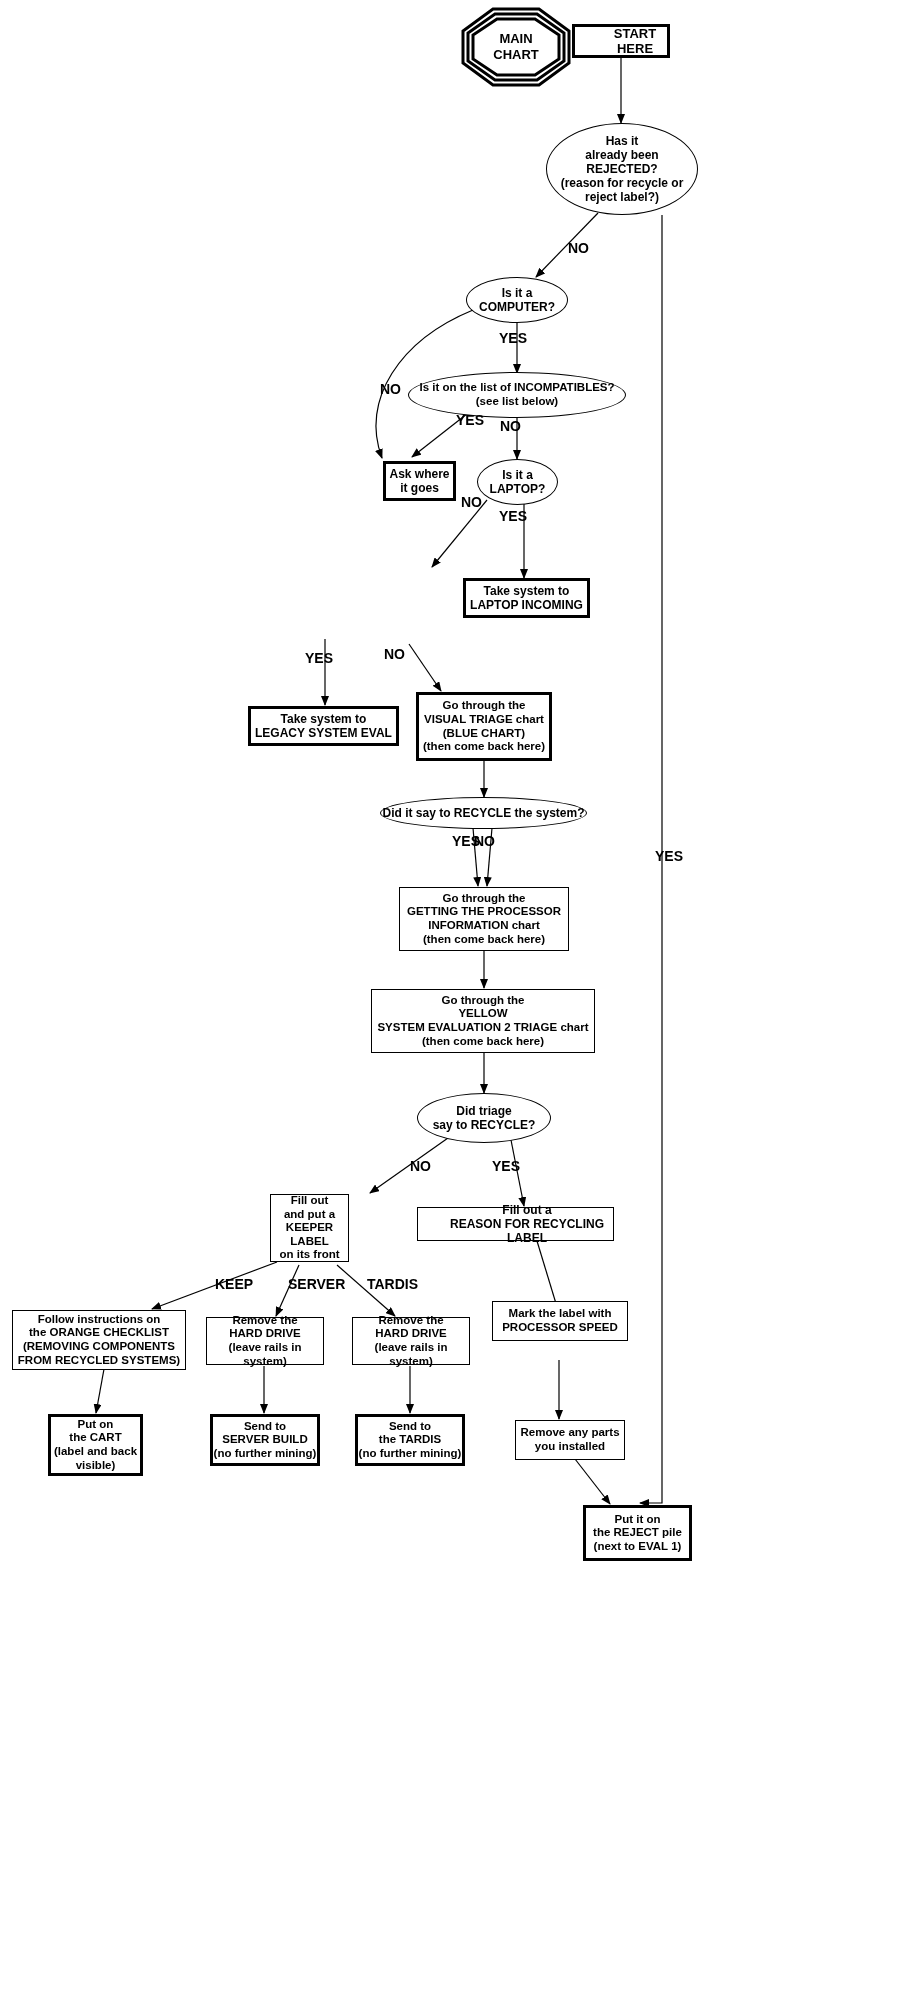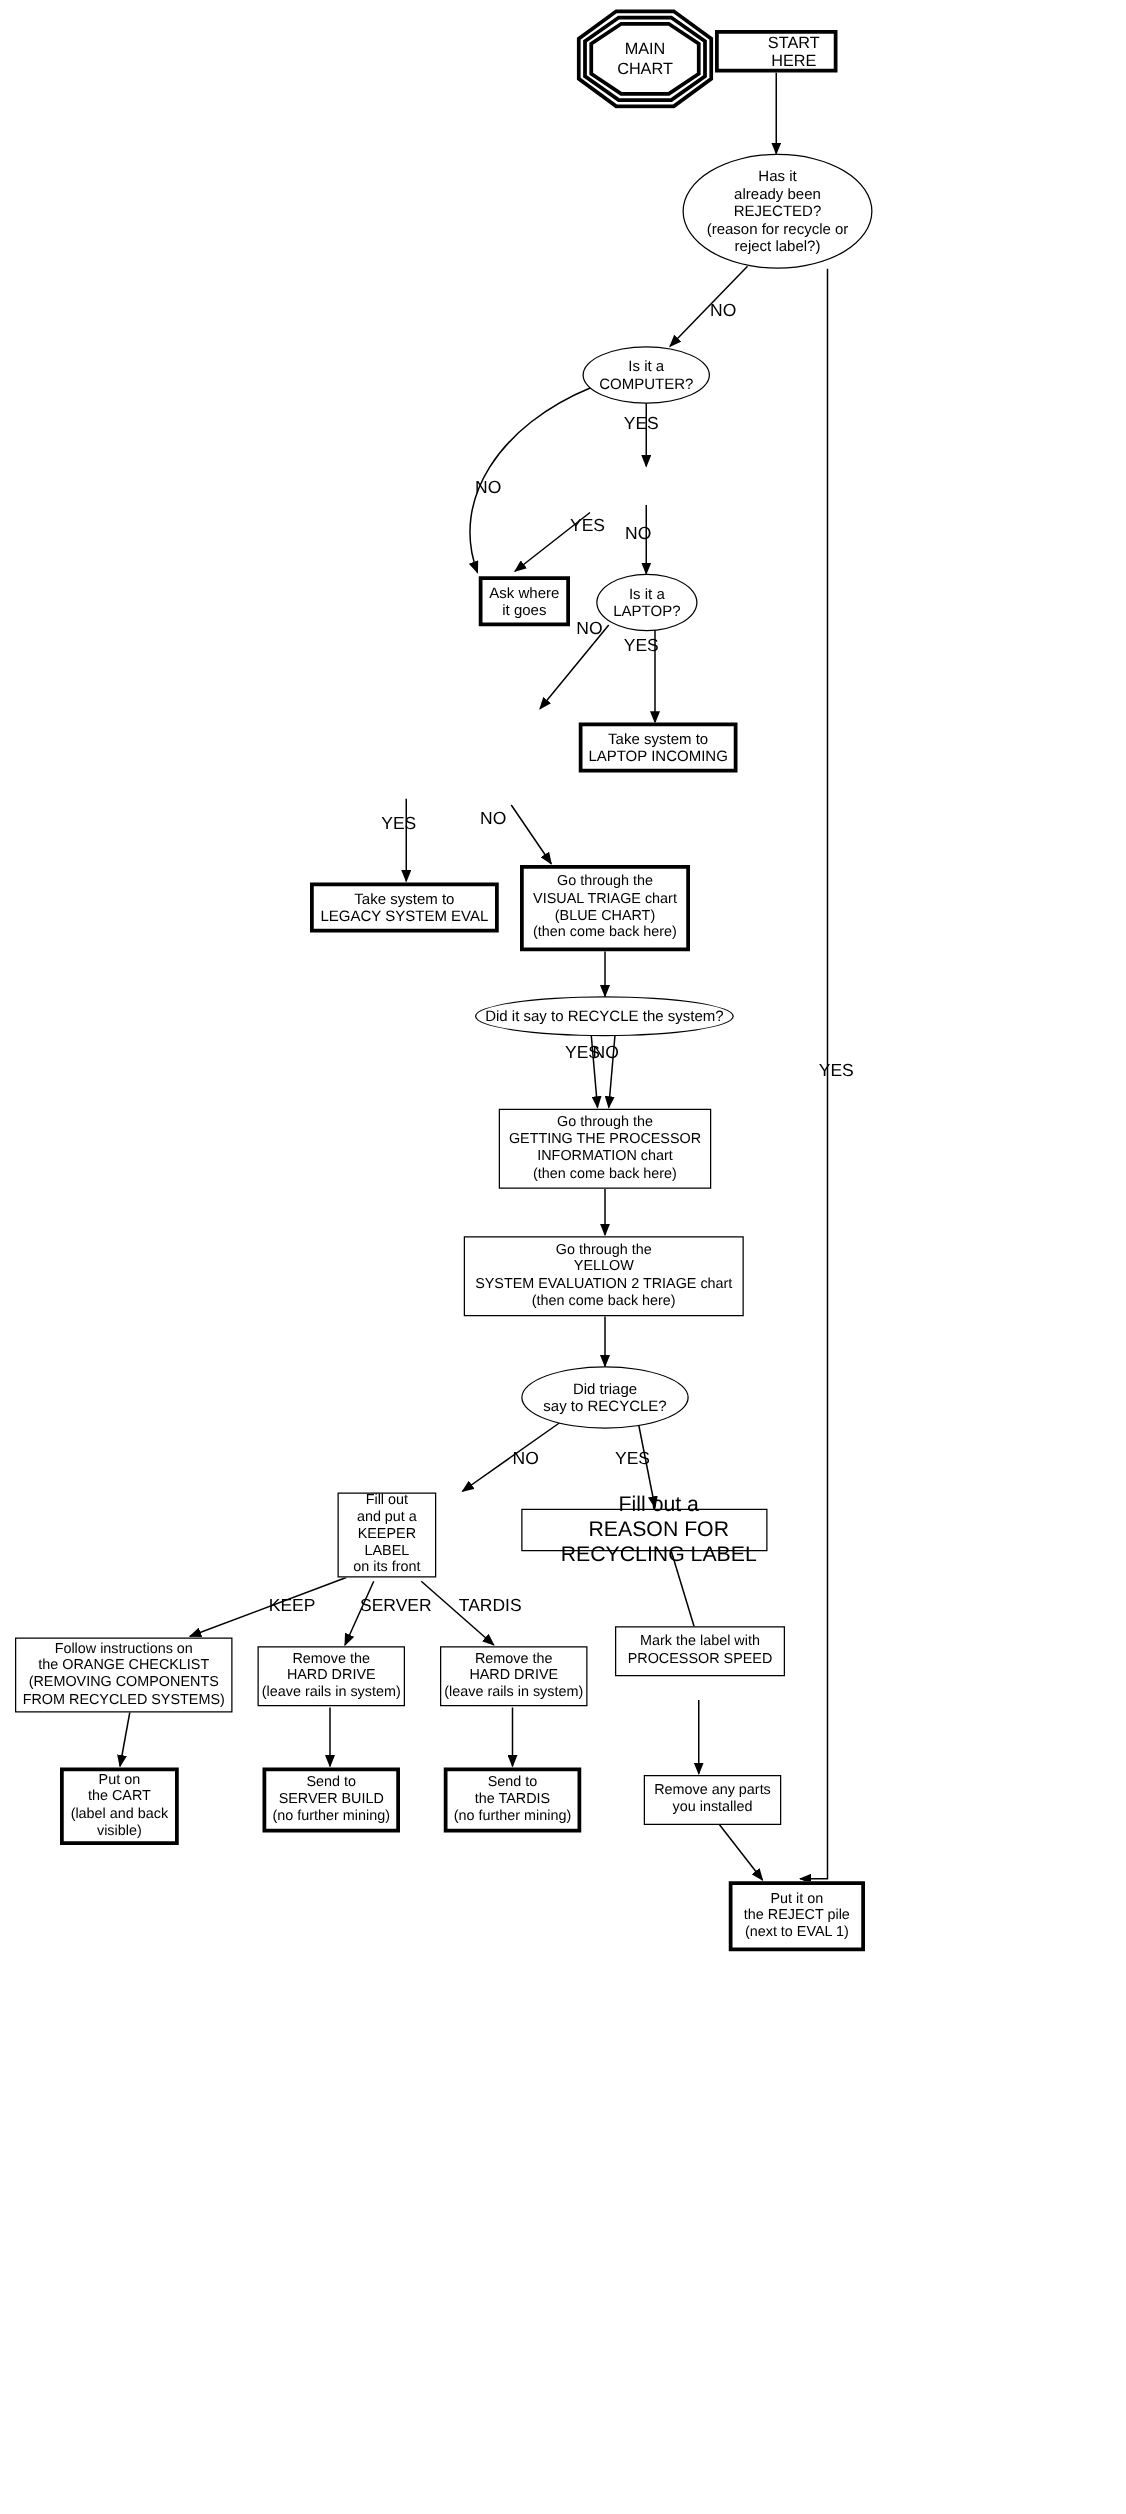--- a/index.html
+++ b/index.html
@@ -10,20 +10,21 @@
   body {
     font-family: "Liberation Sans", sans-serif;
     color: #000000;
   }
   #chart-root {
     position: relative;
     width: 714px;
     height: 2011px;
     background: #ffffff;
     overflow: hidden;
+    font-weight: bold;
   }
   svg#edges {
     position: absolute;
     left: 0;
     top: 0;
     width: 901px;
     height: 2011px;
     pointer-events: none;
   }
   .node {
@@ -161,20 +162,24 @@
 REJECTED?
 (reason for recycle or
 reject label?)</span>
   </div>
 
   <div class="node ellipse" style="left:466px; top:277px; width:102px; height:46px; font-size:12px;">
     <span>Is it a
 COMPUTER?</span>
   </div>
 
+  <div class="node ellipse" style="left:408px; top:372px; width:218px; height:46px; font-size:11.5px;">
+    <span>Is it on the list of  INCOMPATIBLES?
+(see list below)</span>
+  </div>
 
   <div class="node box-thick" style="left:358px; top:461px; width:73px; height:40px; font-size:12px;margin-left:25px;">
     <span>Ask where
 it goes</span>
   </div>
 
   <div class="node ellipse" style="left:477px; top:459px; width:81px; height:46px; font-size:12px;">
     <span>Is it a
 LAPTOP?</span>
   </div>
@@ -220,21 +225,21 @@
 say to RECYCLE?</span>
   </div>
 
   <div class="node box" style="left:270px; top:1194px; width:79px; height:68px; font-size:11.5px;">
     <span>Fill out
 and put a
 KEEPER LABEL
 on its front</span>
   </div>
 
-  <div class="node box" style="left:417px; top:1207px; width:197px; height:34px; font-size:17px;padding-left:23px;">
+  <div class="node box" style="left:417px; top:1207px; width:197px; height:34px; font-size:12px;padding-left:23px;">
     <span>Fill out a
 REASON FOR RECYCLING LABEL</span>
   </div>
 
   <div class="node box" style="left:12px; top:1310px; width:174px; height:60px; font-size:11.5px;">
     <span>Follow instructions on
 the ORANGE CHECKLIST
 (REMOVING COMPONENTS
 FROM RECYCLED SYSTEMS)</span>
   </div>

